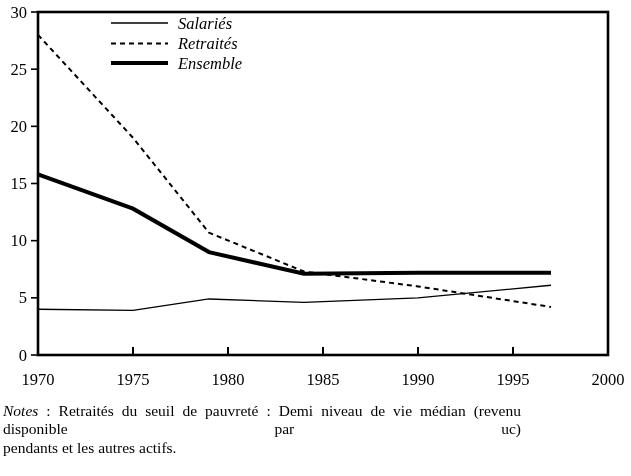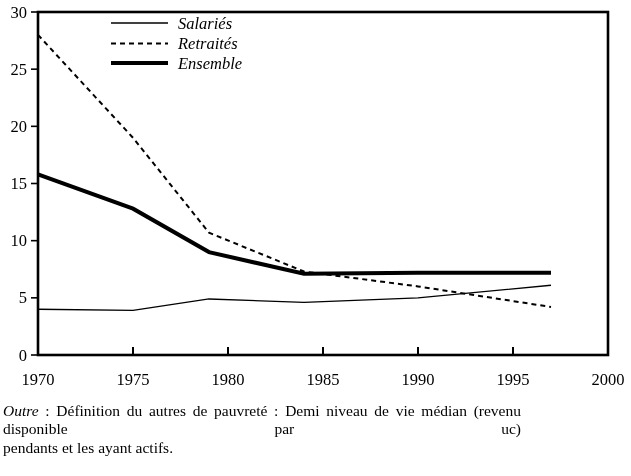--- a/index.html
+++ b/index.html
@@ -76,16 +76,16 @@
         <text x="513" y="385" text-anchor="middle" class="tick-label">1995</text>
         <text x="608" y="385" text-anchor="middle" class="tick-label">2000</text>
         <rect x="38" y="12" width="570" height="343" fill="none" stroke="#000000" stroke-width="2.6"></rect>
         <polyline points="38,309.26666666666665 133,310.40999999999997 209,298.9766666666667 304,302.4066666666667 418,297.8333333333333 551,285.25666666666666" fill="none" stroke="#000000" stroke-width="1.3" stroke-linejoin="miter"></polyline>
         <polyline points="38,34.866666666666674 133,137.76666666666668 209,232.66333333333336 304,271.5366666666667 418,286.4 551,306.98" fill="none" stroke="#000000" stroke-width="2" stroke-linejoin="miter" stroke-dasharray="5 4"></polyline>
         <polyline points="38,174.35333333333332 133,208.65333333333334 209,252.10000000000002 304,273.8233333333333 418,272.68 551,272.68" fill="none" stroke="#000000" stroke-width="4" stroke-linejoin="miter"></polyline>
       </g>
     </svg>
 
   <div class="notes">
-    <div class="just"><span class="it">Outre</span><span> : Définition du autres de pauvreté : Demi niveau de vie médian (revenu disponible par uc)</span></div>
-    <div>pendants et les ayant actifs.</div>
+    <div class="just"><span class="it">Notes</span><span> : Retraités du seuil de pauvreté : Demi niveau de vie médian (revenu disponible par uc)</span></div>
+    <div>pendants et les autres actifs.</div>
   </div>
 </div>
 
 </body></html>

